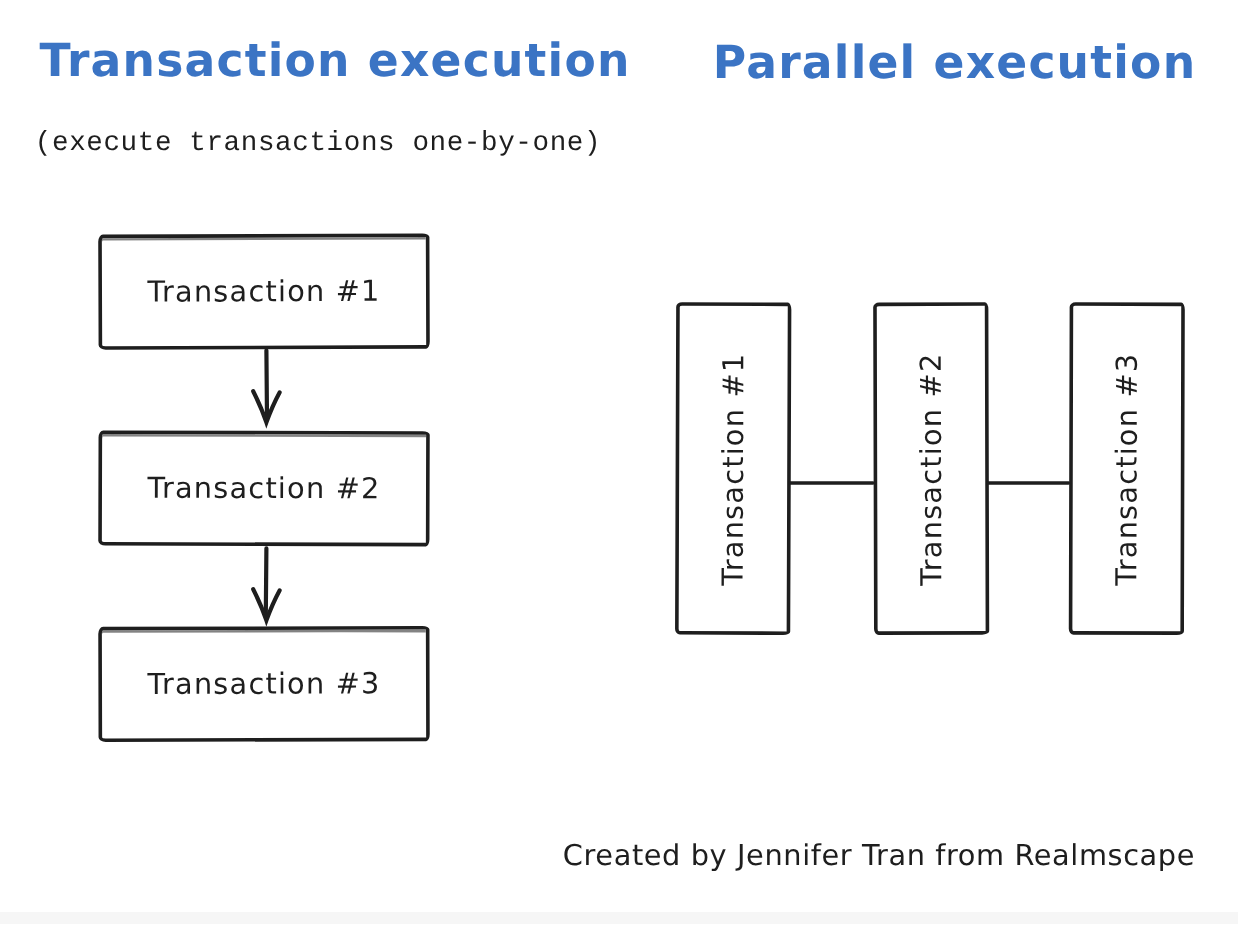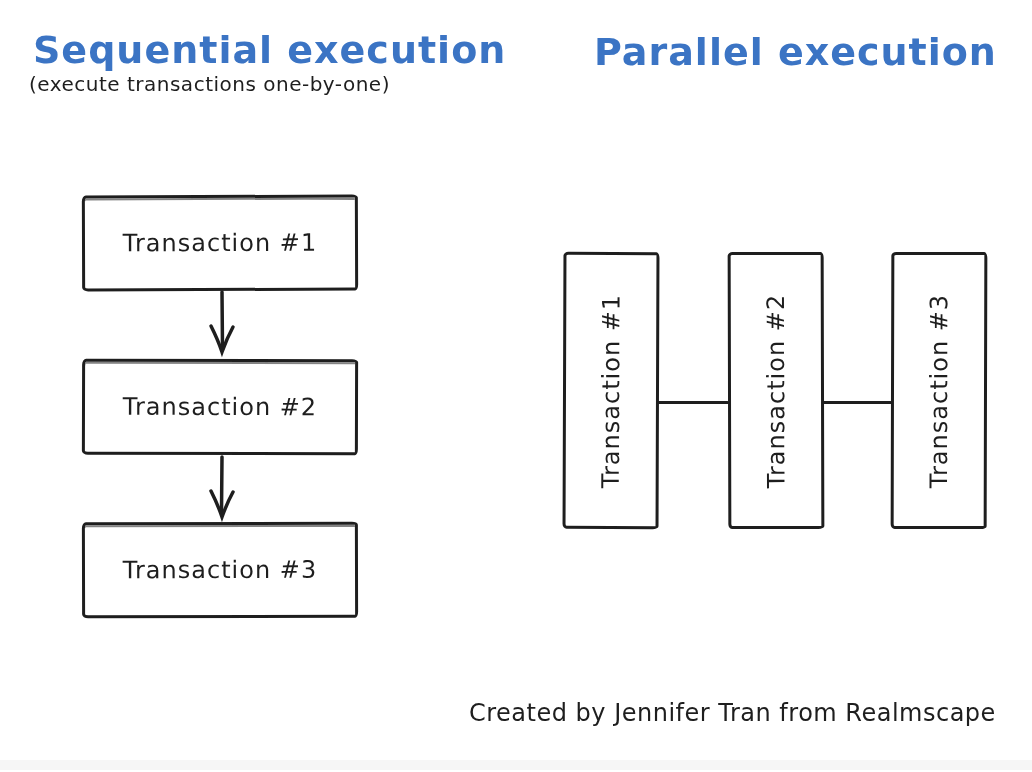--- a/index.html
+++ b/index.html
@@ -18,26 +18,27 @@
     font-size:38px;
     font-weight:600;
     letter-spacing:1px;
     color:var(--blue);
     white-space:nowrap;
   }
   .title-left{left:33px;top:28px;}
   .title-right{left:594px;top:30px;text-align:right;}
   .subtitle{
     position:absolute;
-    left:29px;top:72px;
-    font-size:20px;
+    left:29px;top:106px;
+    font-size:23px;
     font-weight:500;
     letter-spacing:0.5px;
     color:var(--stroke);
     white-space:nowrap;
+    font-family:Liberation Mono, monospace;
   }
 
   
   .seq-box{
     position:absolute;
     left:82px;
     width:276px;
     height:96px;
     border:3px solid var(--stroke);
     border-radius:4px 6px 3px 6px / 6px 3px 6px 4px;
@@ -122,21 +123,21 @@
     left:0;bottom:2px;
     width:1032px;height:10px;
     background:#f6f6f6;
   }
 </style>
 </head>
 <body>
 
 <div class="canvas">
 
-  <div class="title title-left">Sequential execution</div>
+  <div class="title title-left">Transaction execution</div>
   <div class="subtitle">(execute transactions one-by-one)</div>
 
   <div class="seq-box seq-box-1">
     <span class="box-label">Transaction #1</span>
   </div>
 
   <svg class="arrow arrow-1" viewBox="0 0 44 68" fill="none">
     <path d="M22 2 L22.5 58" stroke="#1e1e1e" stroke-width="3.5" stroke-linecap="round"></path>
     <path d="M11 36 Q18 50 22 62 Q27 48 33 37" stroke="#1e1e1e" stroke-width="3.5" stroke-linecap="round" fill="none"></path>
   </svg>

